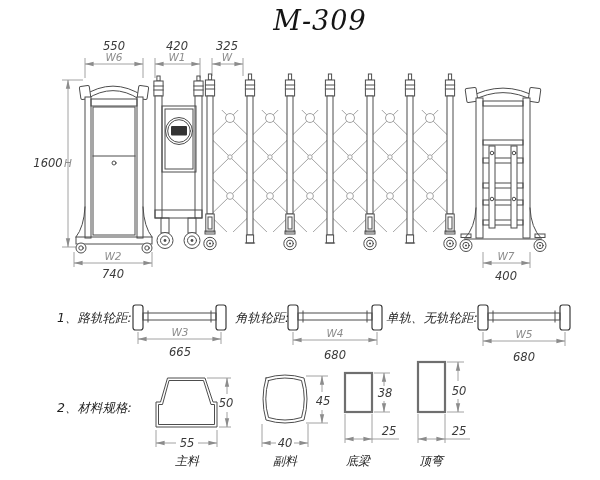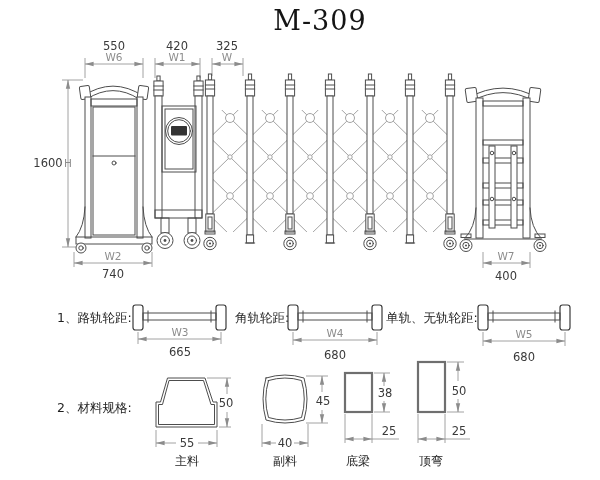--- a/index.html
+++ b/index.html
@@ -1,16 +1,16 @@
 <!DOCTYPE html>
 <html><head>
 <meta charset="utf-8">
 <style>
   html,body{margin:0;padding:0;background:#ffffff;}
-  #stage{width:600px;height:480px;background:#ffffff;position:relative;overflow:hidden;}
+  #stage{width:600px;height:480px;background:#ffffff;position:relative;overflow:hidden;font-style:italic;}
   svg{display:block;}
   .o  {stroke:#4d4d4d;fill:none;stroke-width:1;stroke-linecap:square;}
   .of {stroke:#4d4d4d;fill:#ffffff;stroke-width:1;}
   .dk {stroke:#3a3a3a;fill:#ffffff;stroke-width:1.2;}
   .d  {stroke:#8c8c8c;fill:none;stroke-width:0.8;}
   .hv {stroke:#6f6f6f;fill:#ffffff;stroke-width:2.2;}
   .lat{stroke:#9a9a9a;fill:none;stroke-width:0.9;}
   .latj{stroke:#9a9a9a;fill:#ffffff;stroke-width:0.9;}
   text{font-family:"DejaVu Sans",sans-serif;}
   .num{font-size:11.5px;fill:#3a3a3a;}

